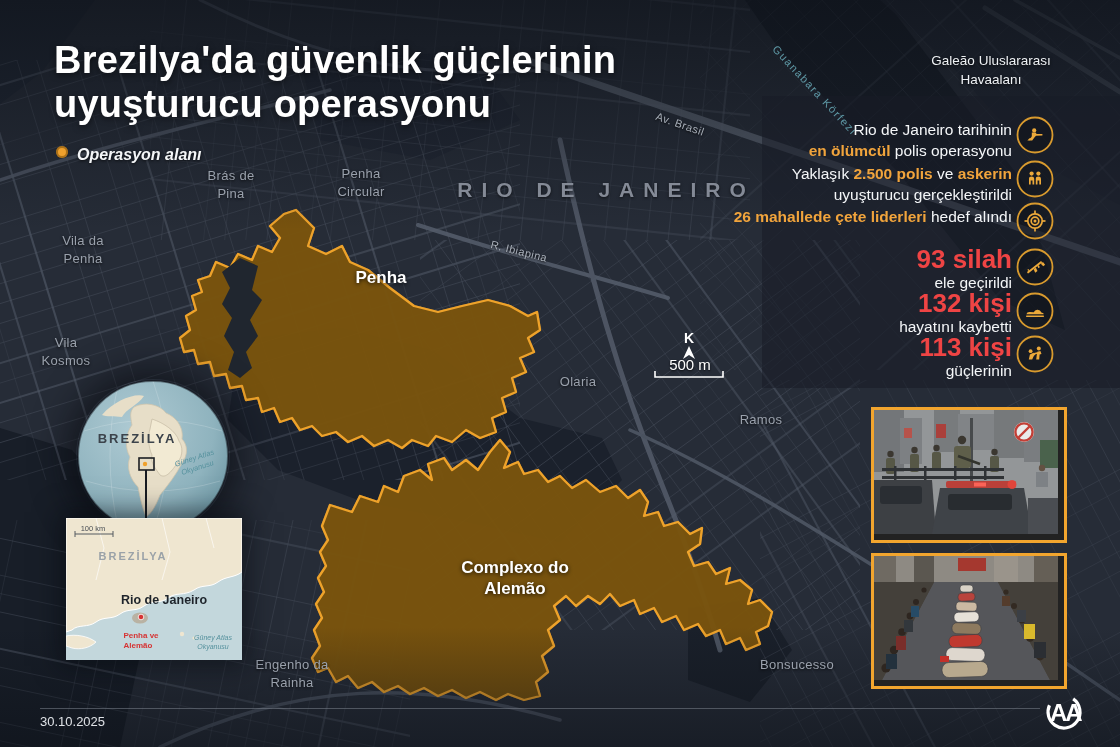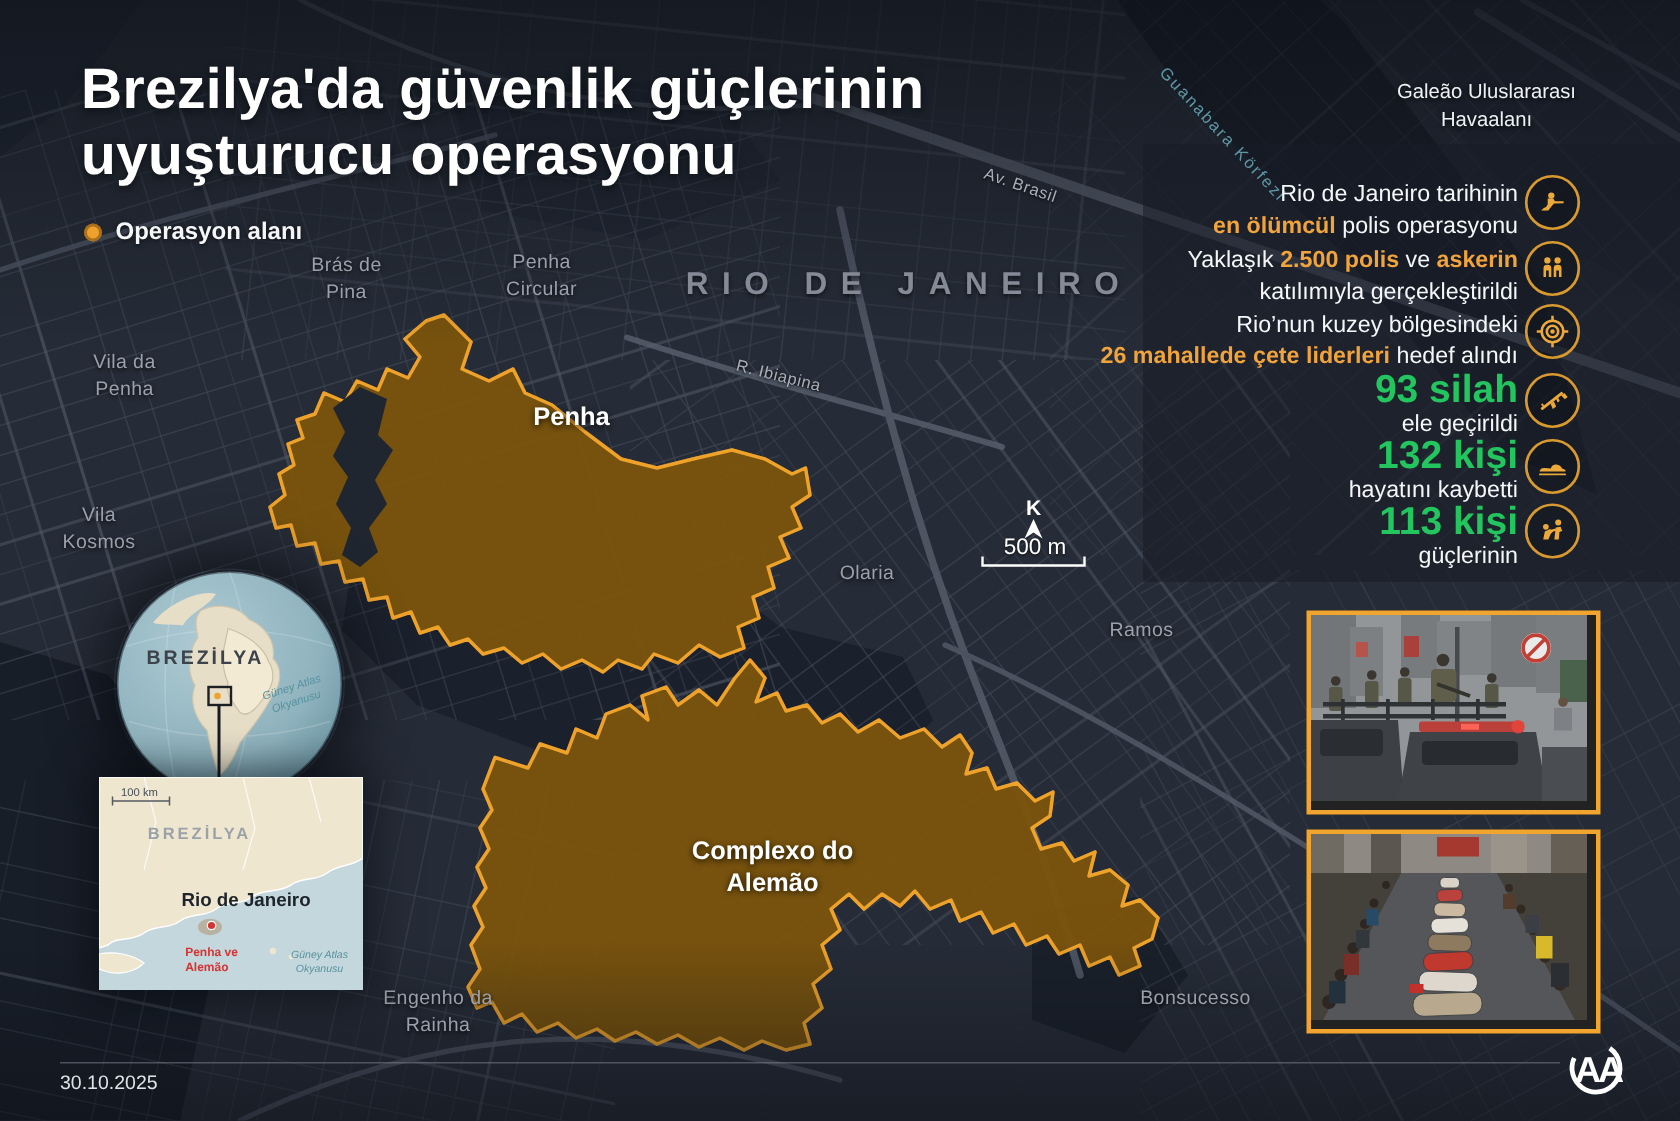--- a/index.html
+++ b/index.html
@@ -3,40 +3,40 @@
 <meta charset="utf-8">
 <style>
   html,body{margin:0;padding:0;background:#12151c;}
   .stage{position:relative;width:1120px;height:747px;overflow:hidden;background:#262c37;
          font-family:"Liberation Sans",sans-serif;}
   .abs{position:absolute;}
   .pre{white-space:pre-line;}
   
   .title{left:54px;top:38px;color:#ffffff;font-size:38px;font-weight:bold;line-height:1.17;
          letter-spacing:.2px;text-shadow:0 2px 6px rgba(0,0,0,.55);}
-  .legend{left:56px;top:146px;display:flex;align-items:center;gap:9px;}
+  .legend{left:56px;top:146px;display:flex;gap:9px;font-style:italic;}
   .legend-dot{width:12px;height:12px;border-radius:50%;background:#EFA12D;
               box-shadow:inset 0 0 0 2px rgba(90,55,0,.45);}
   .legend-label{color:#f4f6f8;font-size:16px;font-weight:bold;text-shadow:0 1px 3px rgba(0,0,0,.7);}
   .maplabel{color:#9aa1ac;font-size:13px;line-height:1.35;text-align:center;letter-spacing:.3px;
             transform:translate(-50%,-50%);text-shadow:0 1px 3px rgba(0,0,0,.8);}
   .arealabel{color:#ffffff;font-size:17px;font-weight:bold;line-height:1.25;text-align:center;
              transform:translate(-50%,-50%);text-shadow:0 1px 4px rgba(0,0,0,.8);}
   .citylabel{color:#848a96;font-size:21px;font-weight:bold;letter-spacing:9px;
              transform:translate(-50%,-50%);text-shadow:0 1px 3px rgba(0,0,0,.6);}
   .roadlabel{color:#a9b0ba;font-size:11px;letter-spacing:.5px;transform-origin:center;
              text-shadow:0 1px 2px rgba(0,0,0,.8);}
   .waterlabel{color:#5E98A5;font-size:11px;letter-spacing:1.5px;transform-origin:center;}
   .airportlabel{left:900px;top:52px;width:182px;text-align:center;color:#eef1f4;font-size:13.5px;
                 line-height:1.4;text-shadow:0 1px 3px rgba(0,0,0,.8);}
   
   .stats-panel{left:762px;top:96px;width:358px;height:292px;background:rgba(24,28,38,.55);}
   .stat{position:absolute;right:108px;text-align:right;color:#f4f6f8;font-size:15.5px;line-height:21px;}
   .stat .o{color:#F1A43C;font-weight:bold;}
-  .stat .big{color:#22c55e;font-weight:bold;font-size:26px;line-height:25px;}
+  .stat .big{color:#ef4444;font-weight:bold;font-size:26px;line-height:25px;}
   .stat-icon{position:absolute;left:1015px;width:40px;height:40px;}
   
   .north{left:689px;top:331px;transform:translateX(-50%);color:#fff;font-size:14px;font-weight:bold;
          text-align:center;line-height:1;}
   .scaletext{left:690px;top:356px;transform:translateX(-50%);color:#fff;font-size:15px;font-weight:normal;
              text-shadow:0 1px 2px rgba(0,0,0,.8);}
   
   .globe-wrap{left:76px;top:379px;width:154px;height:154px;border-radius:50%;
               box-shadow:0 0 34px 10px rgba(6,9,14,.6);}
   .globe-country{left:137px;top:438px;transform:translate(-50%,-50%);color:#3c434b;font-size:13px;
@@ -537,24 +537,23 @@
 
   <div class="abs north">K</div>
   <div class="abs scaletext">500 m</div>
 
   <div class="abs stat" style="top:119px">
     <div><span>Rio de Janeiro tarihinin</span></div>
     <div><span class="o">en ölümcül</span><span> polis operasyonu</span></div>
   </div>
   <div class="abs stat" style="top:163px">
     <div><span>Yaklaşık </span><span class="o">2.500 polis</span><span> ve </span><span class="o">askerin</span></div>
-    <div><span>katılımıyla gerçekleştirildi</span></div>
+    <div><span>uyuşturucu gerçekleştirildi</span></div>
   </div>
   <div class="abs stat" style="top:206px">
-    <div><span>Rio’nun kuzey bölgesindeki</span></div>
     <div><span class="o">26 mahallede çete liderleri</span><span> hedef alındı</span></div>
   </div>
   <div class="abs stat" style="top:247px">
     <div class="big">93 silah</div>
     <div>ele geçirildi</div>
   </div>
   <div class="abs stat" style="top:291px">
     <div class="big">132 kişi</div>
     <div>hayatını kaybetti</div>
   </div>

